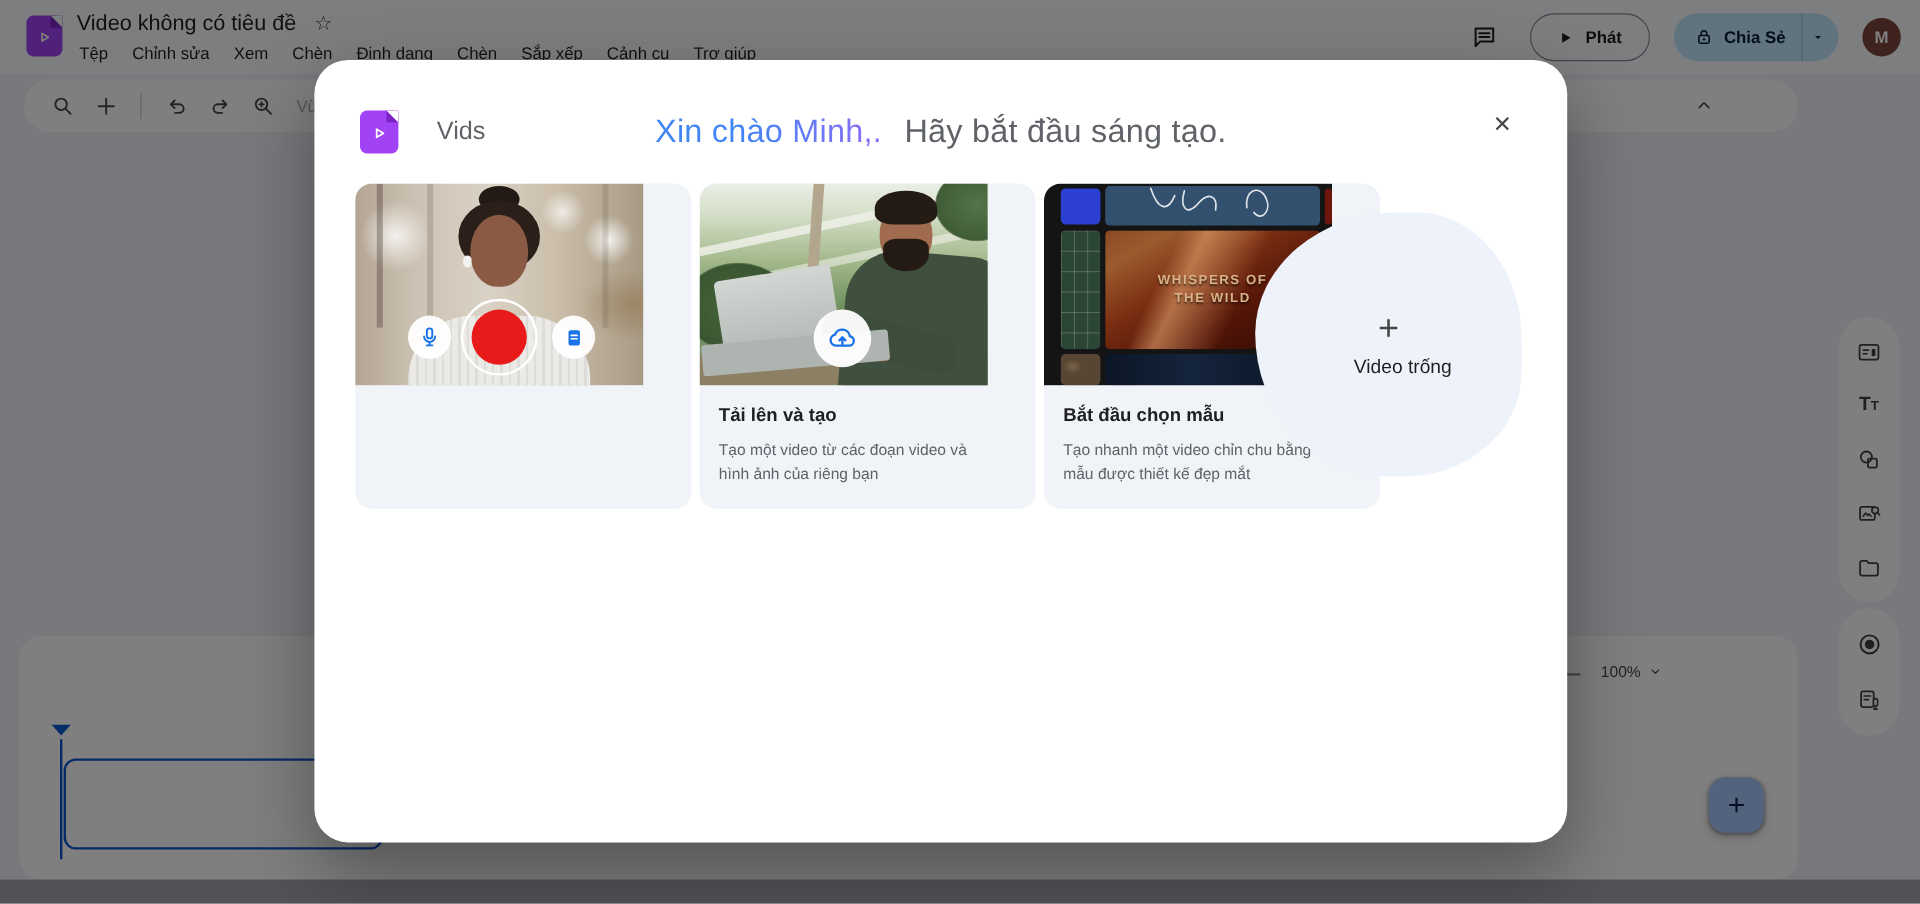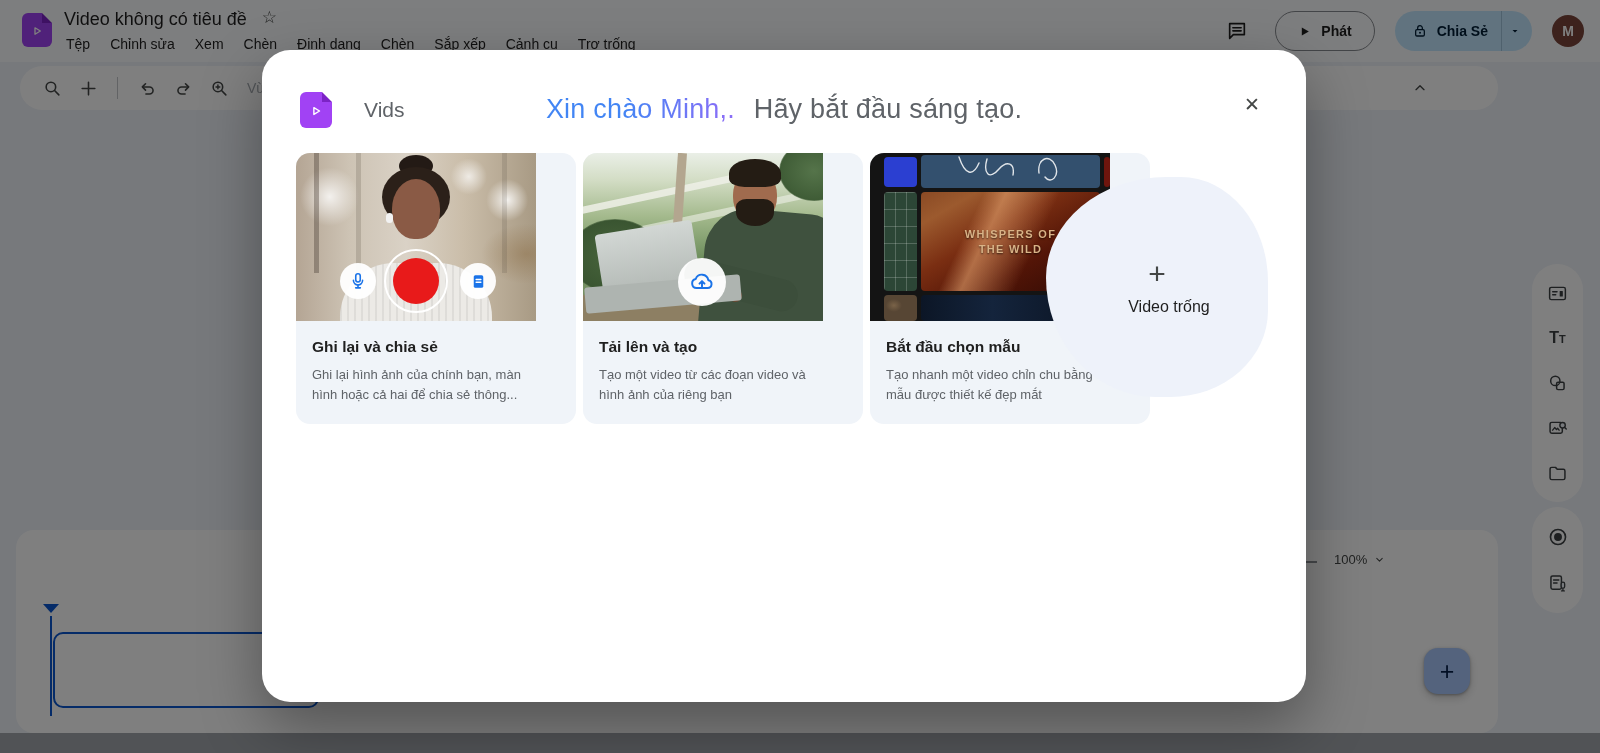--- a/index.html
+++ b/index.html
@@ -10,21 +10,21 @@
     background:#eef2f8; color:#1f1f1f;
   }
   
   .topbar { position:absolute; left:0; top:0; width:1600px; height:62px; background:#fbfcfe; }
   .vidslogo { position:relative; }
   .vidslogo .lg-body { position:absolute; inset:0; background:#a142f4; border-radius:6px; }
   .vidslogo .lg-fold { position:absolute; top:0; right:0; width:0; height:0;
     border-bottom:10px solid #7c23c6; border-right:10px solid var(--fold-bg,#fbfcfe); }
   .vidslogo svg { position:absolute; left:50%; top:53%; transform:translate(-50%,-50%); }
   .brandlogo { position:absolute; left:22px; top:13px; width:30px; height:34px; --fold-bg:#fbfcfe; }
-  .titleblock { position:absolute; left:64px; top:9px; display:flex; gap:15px; }
+  .titleblock { position:absolute; left:64px; top:9px; display:flex; align-items:center; gap:15px; }
   .doc-title { font-size:18px; color:#1f1f1f; }
   .star { font-size:17px; color:#444746; line-height:1; }
   .menubar { position:absolute; left:56px; top:33px; display:flex; }
   .menu-item { font-size:14px; color:#1f1f1f; padding:3px 10px; border-radius:6px; cursor:default; }
   .topbar-right { position:absolute; right:16px; top:11px; display:flex; align-items:center; gap:20px; }
   .icon-btn { display:flex; align-items:center; justify-content:center; width:36px; height:36px; }
   .play-btn { display:flex; align-items:center; gap:10px; height:40px; padding:0 22px;
     border:1px solid #878b90; border-radius:20px; background:transparent;
     font-size:14px; font-weight:700; color:#1f1f1f; }
   .share-btn { display:flex; align-items:center; height:40px; border-radius:20px; background:#c2e7ff; color:#001d35; }
@@ -171,21 +171,21 @@
     </div>
     <nav class="menubar">
       <span class="menu-item">Tệp</span>
       <span class="menu-item">Chỉnh sửa</span>
       <span class="menu-item">Xem</span>
       <span class="menu-item">Chèn</span>
       <span class="menu-item">Định dạng</span>
       <span class="menu-item">Chèn</span>
       <span class="menu-item">Sắp xếp</span>
       <span class="menu-item">Cảnh cụ</span>
-      <span class="menu-item">Trợ trống</span>
+      <span class="menu-item">Trợ giúp</span>
     </nav>
     <div class="topbar-right">
       <div class="icon-btn">
         <svg width="22" height="22" viewBox="0 0 24 24">
             <path d="M4 4h16v12H8l-4 4z" fill="none" stroke="#1f1f1f" stroke-width="1.8" stroke-linejoin="round"></path>
             <path d="M7.5 8.5h9M7.5 11.8h9" stroke="#1f1f1f" stroke-width="1.8" stroke-linecap="round"></path>
           </svg>
       </div>
       <button class="play-btn">
         <svg width="13" height="13" viewBox="0 0 24 24">
@@ -366,24 +366,20 @@
           </div>
           <div class="b-rec-ring"></div>
           <div class="b-rec"></div>
           <div class="badge b-doc">
             <svg width="19" height="19" viewBox="0 0 24 24">
                 <rect x="6" y="4" width="12" height="16" rx="2" fill="#1a73e8"></rect>
                 <path d="M9 9.5h6M9 13h6" stroke="#fff" stroke-width="1.8" stroke-linecap="round"></path>
               </svg>
           </div>
         </div>
-        <div class="card-body">
-          <div class="card-title">Ghi lại và chia sẻ</div>
-          <div class="card-desc">Ghi lại hình ảnh của chính bạn, màn hình hoặc cả hai để chia sẻ thông...</div>
-        </div>
       </div>
 
       <div class="card">
         <div class="card-img p2">
           <div class="beam" style="left:-20px;top:26px;width:300px;transform:rotate(-12deg);"></div>
           <div class="beam" style="left:-20px;top:58px;width:300px;transform:rotate(-12deg);opacity:.7;"></div>
           <div class="post" style="left:92px;top:0;height:86px;transform:rotate(4deg);"></div>
           <div class="plant" style="left:-14px;top:66px;width:92px;height:74px;background:radial-gradient(#49663d,#3a5531 68%,transparent 74%);"></div>
           <div class="plant" style="left:196px;top:-12px;width:70px;height:60px;background:radial-gradient(#55744a,#3f5c36 68%,transparent 74%);"></div>
           <div class="table"></div>

